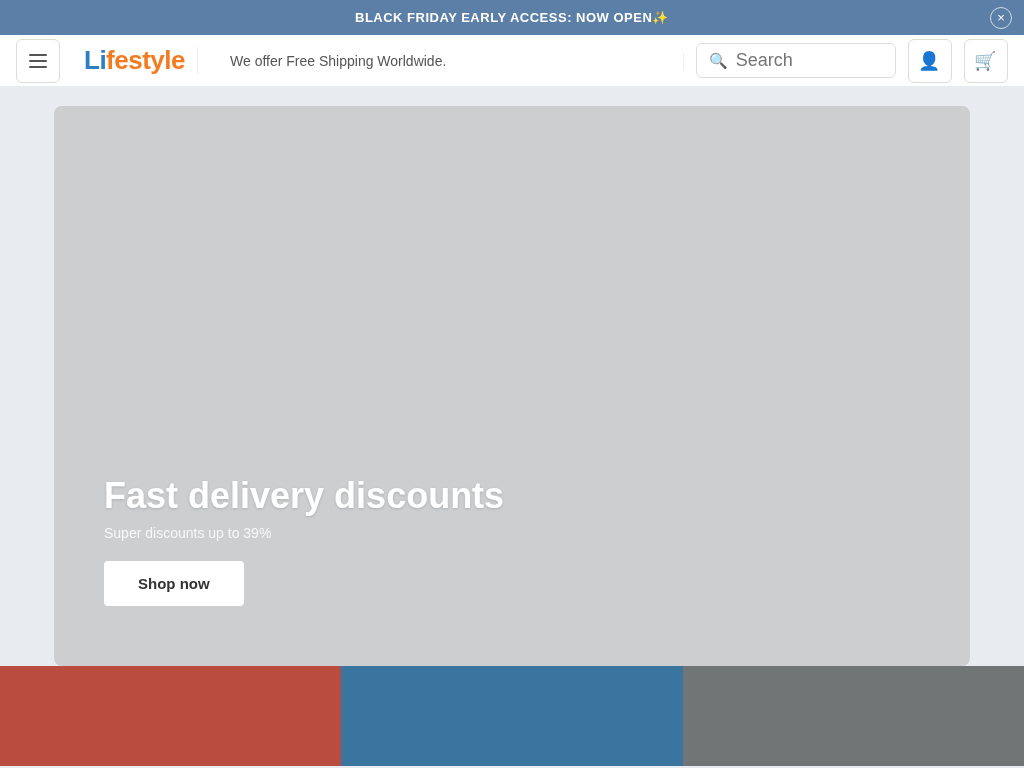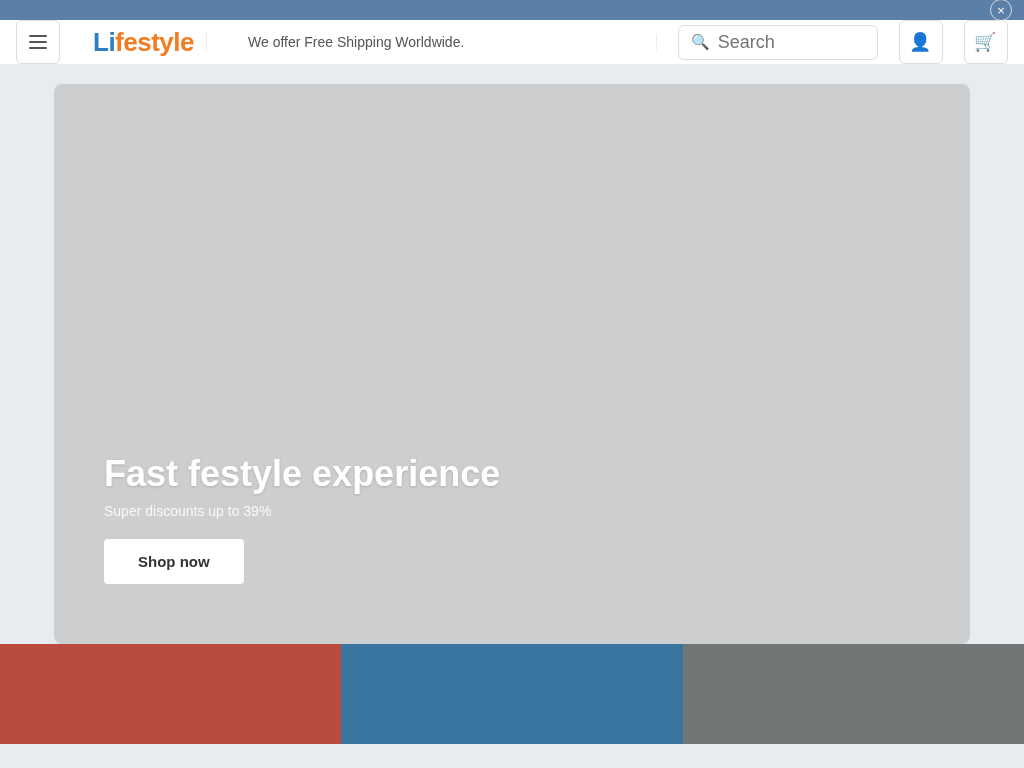--- a/index.html
+++ b/index.html
@@ -44,22 +44,22 @@
       justify-content: center;
       line-height: 1;
     }
 
     
     .header {
       background-color: white;
       display: flex;
       align-items: center;
       padding: 12px 16px;
-      height: 44px;
-      gap: 21px;
+      height: 51px;
+      gap: 12px;
       box-shadow: 0 1px 3px rgba(0,0,0,0.08);
     }
     .hamburger-btn {
       width: 44px;
       height: 44px;
       border: 1.5px solid #ddd;
       border-radius: 6px;
       background: white;
       cursor: pointer;
       display: flex;
@@ -197,20 +197,21 @@
       position: relative;
     }
     .product-thumb:nth-child(1) { background: #c0392b; opacity: 0.85; }
     .product-thumb:nth-child(2) { background: #2980b9; opacity: 0.85; }
     .product-thumb:nth-child(3) { background: #7f8c8d; opacity: 0.85; }
   </style>
 </head>
 <body>
 
 <div class="announcement-bar">
+  <span>BLACK FRIDAY EARLY ACCESS: NOW OPEN✨</span>
   <button class="close-btn">×</button>
 </div>
 
 <header class="header">
   <button class="hamburger-btn">
     <span></span>
     <span></span>
     <span></span>
   </button>
 
@@ -237,21 +238,21 @@
 
   <button class="icon-btn">
     <span>🛒</span>
   </button>
 </header>
 
 <div class="main-bg">
 
   <div class="hero-banner">
     <div class="hero-content">
-      <h1 class="hero-title">Fast festyle experience</h1>
+      <h1 class="hero-title">Fast delivery discounts</h1>
       <p class="hero-subtitle">Super discounts up to 39%</p>
       <button class="shop-now-btn">Shop now</button>
     </div>
   </div>
 </div>
 
 <div class="product-strip">
   <div class="product-thumb" style="background-color:#b03020; opacity:0.85;"></div>
   <div class="product-thumb" style="background-color:#1a6090; opacity:0.85;"></div>
   <div class="product-thumb" style="background-color:#5a6060; opacity:0.85;"></div>

